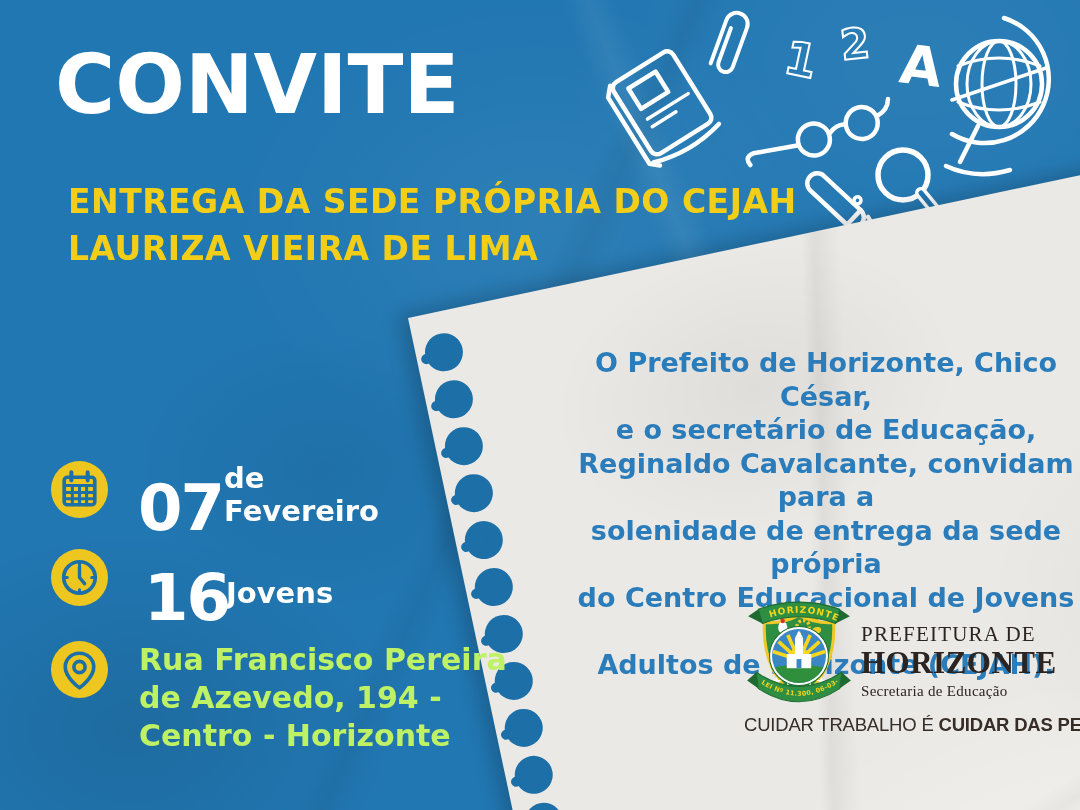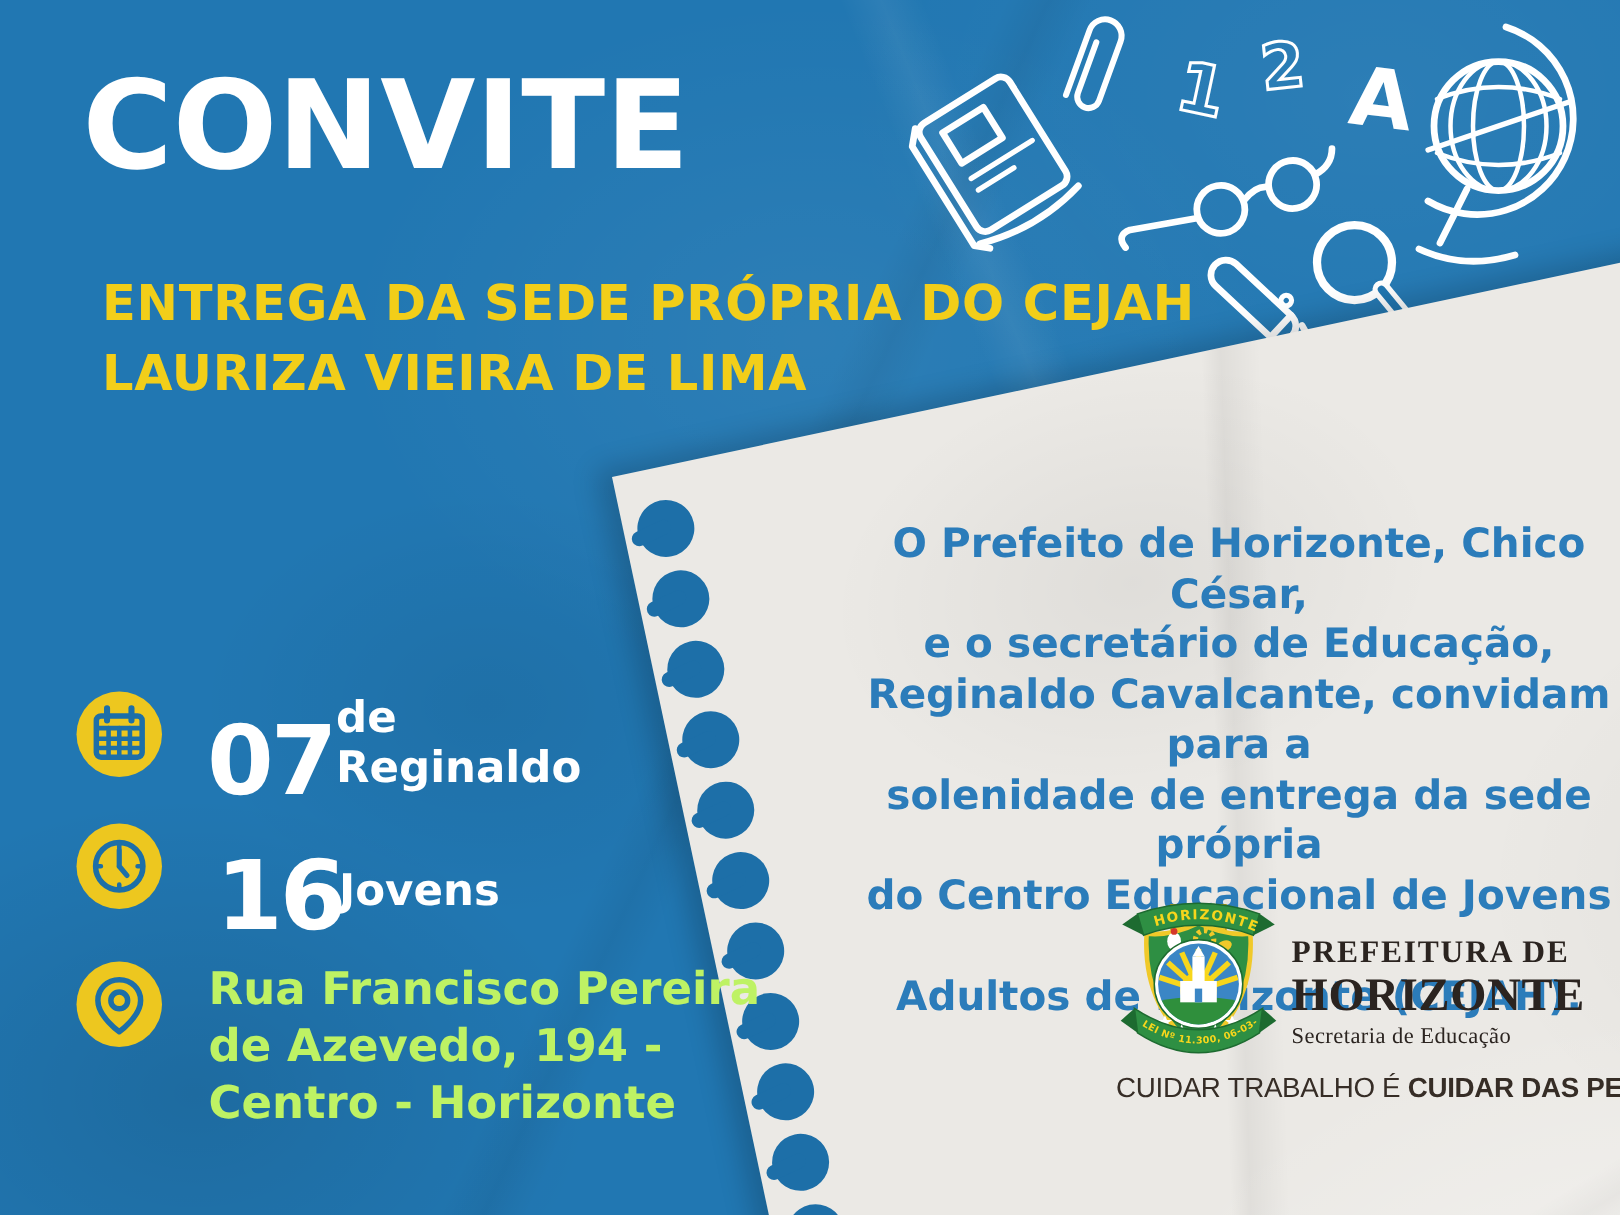--- a/index.html
+++ b/index.html
@@ -75,21 +75,21 @@
 
   .invitation{
     position:absolute;left:568px;top:346px;width:516px;z-index:3;margin:0;
     text-align:center;font-size:27px;line-height:33.5px;font-weight:700;
     color:#2b7cba;white-space:pre-line;
   }
 
   .crest{position:absolute;left:746px;top:595px;z-index:3;}
   .org{position:absolute;left:861px;top:622px;z-index:3;color:#2b2420;
        font-family:"Liberation Serif","DejaVu Serif",serif;}
-  .org1{font-size:21px;font-weight:700;letter-spacing:1.2px;}
+  .org1{font-size:21px;font-weight:400;letter-spacing:1.2px;}
   .org2{font-size:31px;font-weight:700;letter-spacing:.5px;margin-top:-2px;}
   .org3{font-size:15px;font-weight:400;letter-spacing:.3px;margin-top:2px;}
   .tagline{
     position:absolute;left:744px;top:714px;width:272px;z-index:3;text-align:center;
     font-size:18.5px;color:#362d26;letter-spacing:-.2px;white-space:nowrap;
     font-family:"Liberation Sans","DejaVu Sans",sans-serif;
   }
   .tagline b{font-weight:800;}
 </style>
 </head>
@@ -173,21 +173,21 @@
   <span class="badge" style="left:51px;top:461px">
     <svg width="57" height="57" viewBox="0 0 56 56" fill="none" stroke="#1d6fa8" stroke-width="3.6" stroke-linecap="round">
       <rect x="13" y="16" width="30" height="27" rx="3"></rect>
       <path d="M20,11 v8 M36,11 v8" stroke-width="4"></path>
       <path d="M13,24 h30 M13,31 h30 M13,37 h30" stroke-width="3"></path>
       <path d="M21,24 v19 M28,24 v19 M35,24 v19" stroke-width="3"></path>
     </svg>
   </span>
   <span class="big-num" style="left:138px;top:451px">07</span>
   <span class="mid-txt" style="left:224px;top:462px">de
-Reginaldo</span>
+Fevereiro</span>
 
   <span class="badge" style="left:51px;top:549px">
     <svg width="57" height="57" viewBox="0 0 56 56" fill="none" stroke="#1d6fa8" stroke-width="3.6" stroke-linecap="round">
       <circle cx="28" cy="28" r="15.5"></circle>
       <path d="M28,16 v-3 M28,40 v3 M16,28 h-3 M40,28 h3" stroke-width="3"></path>
       <path d="M28,28 V17.5 M28,28 l5,6" stroke-width="3.4"></path>
     </svg>
   </span>
   <span class="big-num" style="left:144px;top:541px">16</span>
   <span class="mid-txt" style="left:226px;top:577px">Jovens</span>

